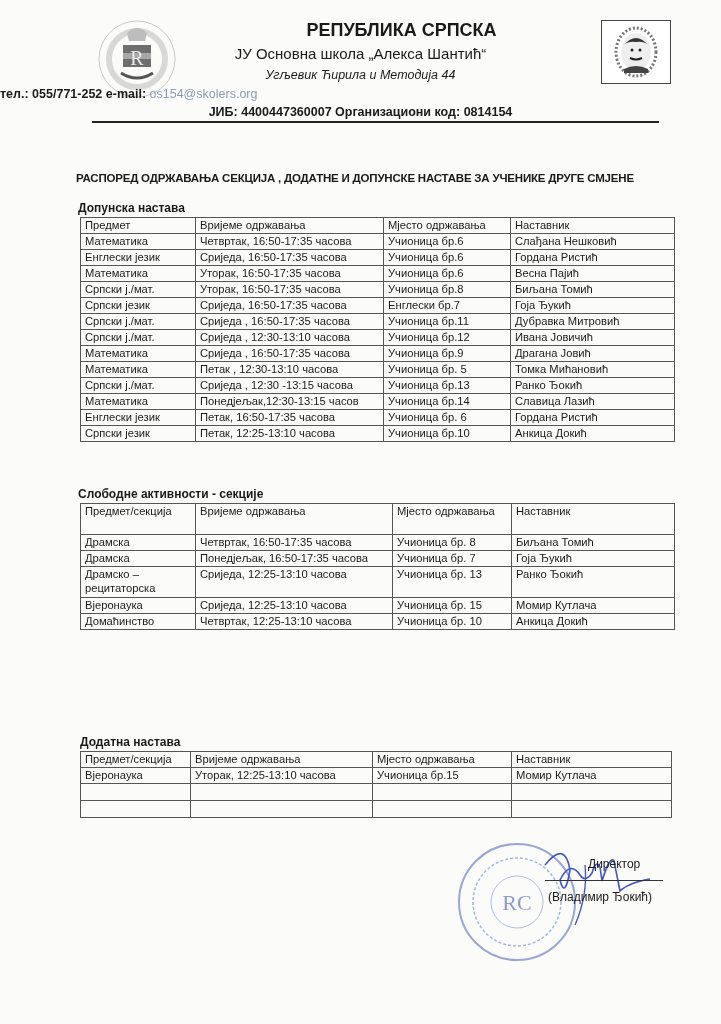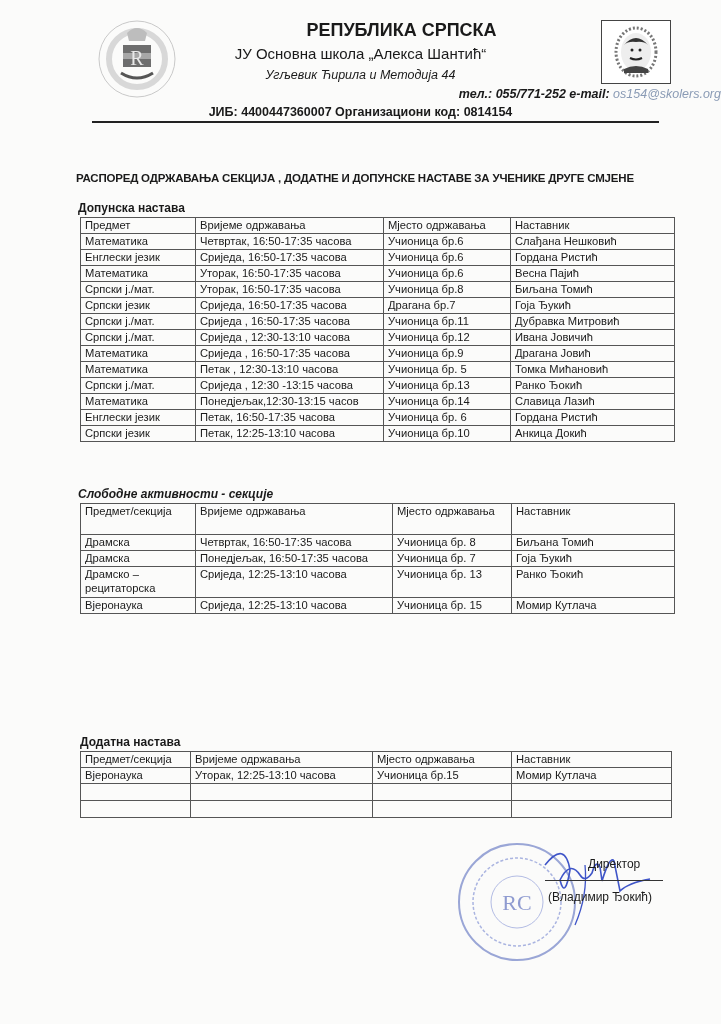--- a/index.html
+++ b/index.html
@@ -2,21 +2,21 @@
 <html><head>
 <meta charset="utf-8">
 <style>
   html, body { margin:0; padding:0; }
   body { width:721px; height:1024px; background:#fbfbfa; position:relative; overflow:hidden;
          font-family:"Liberation Sans", sans-serif; color:#1a1a1a; }
   .abs { position:absolute; }
   .hdr-title { left:0; width:721px; top:20px; text-align:center; font-size:18px; font-weight:bold;margin-left:41px; }
   .hdr-school { left:0; width:721px; top:45px; text-align:center; font-size:15px; }
   .hdr-addr { left:0; width:721px; top:68px; text-align:center; font-size:12.5px; font-style:italic; }
-  .hdr-tel { left:0; width:721px; top:87px; text-align:right; font-size:12.5px; font-style:italic; font-weight:bold; }
+  .hdr-tel { left:0; width:721px; top:87px; text-align:left; font-size:12.5px; font-weight:bold; }
   .hdr-tel .mail { color:#8a9bb5; font-weight:normal; }
   .hdr-jib { left:0; width:721px; top:105px; text-align:center; font-size:12.5px; font-weight:bold; }
   .hdr-line { left:92px; top:121px; width:567px; height:2px; background:#222; }
   .logo-left { left:95px; top:15px; width:85px; height:85px; }
   .logo-right { left:601px; top:20px; width:68px; height:62px; border:1px solid #444; background:#fff; }
   .doc-title { left:76px; top:172px; font-size:11.5px; font-weight:bold; letter-spacing:-0.2px; white-space:nowrap; }
   .sec-title { font-size:12px; font-weight:bold; }
   table.t { position:absolute; border-collapse:collapse; font-size:11.2px; table-layout:fixed;padding-left:24px; }
   table.t td { border:1px solid #555; padding:0 4px; height:15px; line-height:14px; white-space:nowrap; overflow:hidden; vertical-align:top; }
   table.t2 td { height:auto; white-space:normal; }
@@ -96,21 +96,21 @@
       </tr>
       <tr>
         <td>Српски ј./мат.</td>
         <td>Уторак, 16:50-17:35 часова</td>
         <td>Учионица бр.8</td>
         <td>Биљана Томић</td>
       </tr>
       <tr>
         <td>Српски језик</td>
         <td>Сриједа, 16:50-17:35 часова</td>
-        <td>Драгана бр.7</td>
+        <td>Енглески бр.7</td>
         <td>Гоја Ђукић</td>
       </tr>
       <tr>
         <td>Српски ј./мат.</td>
         <td>Сриједа , 16:50-17:35 часова</td>
         <td>Учионица бр.11</td>
         <td>Дубравка Митровић</td>
       </tr>
       <tr>
         <td>Српски ј./мат.</td>
@@ -150,21 +150,21 @@
       </tr>
       <tr>
         <td>Српски језик</td>
         <td>Петак, 12:25-13:10 часова</td>
         <td>Учионица бр.10</td>
         <td>Анкица Докић</td>
       </tr>
     </tbody>
 </table>
 
-<div class="abs sec-title" style="left:78px; top:487px;font-style:italic;">Слободне активности - секције</div>
+<div class="abs sec-title" style="left:78px; top:487px;">Слободне активности - секције</div>
 <table class="t t2" style="left:80px; top:503px; width:594px;">
   <colgroup>
       <col style="width:115px">
       <col style="width:197px">
       <col style="width:119px">
       <col style="width:163px">
     </colgroup>
   <tbody id="tb2">
       <tr>
         <td style="height: 30px;">Предмет/секција</td>
@@ -188,20 +188,26 @@
         <td style="height: 30px;">Драмско – рецитаторска</td>
         <td style="height: 30px;">Сриједа, 12:25-13:10 часова</td>
         <td style="height: 30px;">Учионица бр. 13</td>
         <td style="height: 30px;">Ранко Ђокић</td>
       </tr>
       <tr>
         <td style="height: 15px;">Вјеронаука</td>
         <td style="height: 15px;">Сриједа, 12:25-13:10 часова</td>
         <td style="height: 15px; margin-left: 24px;">Учионица бр. 15</td>
         <td style="height: 15px;">Момир Кутлача</td>
+      </tr>
+      <tr>
+        <td style="height: 15px;">Домаћинство</td>
+        <td style="height: 15px;">Четвртак, 12:25-13:10 часова</td>
+        <td style="height: 15px;">Учионица бр. 10</td>
+        <td style="height: 15px;">Анкица Докић</td>
       </tr>
     </tbody>
 </table>
 
 <div class="abs sec-title" style="left:80px; top:735px;">Додатна настава</div>
 <table class="t" style="left:80px; top:751px; width:591px;">
   <colgroup>
       <col style="width:110px">
       <col style="width:182px">
       <col style="width:139px">

